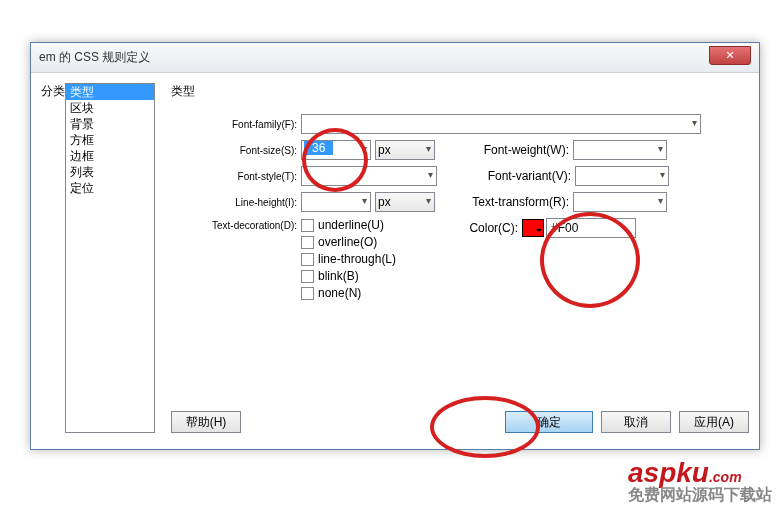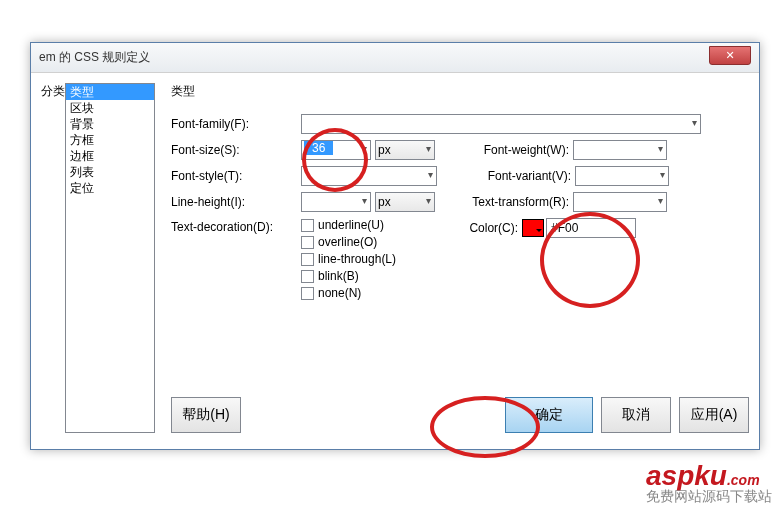--- a/index.html
+++ b/index.html
@@ -11,44 +11,44 @@
 .content{padding:10px;display:flex;height:370px}
 .sidebox{width:114px;display:flex;flex-direction:row}
 .sidelabel{font-size:12px;margin-bottom:4px}
 .sidelist{flex:1;border:1px solid #828790;background:#fff;overflow:hidden}
 .sideitem{padding:1px 4px;font-size:12px;line-height:14px;cursor:pointer}
 .sideitem.sel{background:#3399ff;color:#fff}
 .main{flex:1;padding-left:16px;display:flex;flex-direction:column}
 .mainlabel{font-size:12px;margin-bottom:14px}
 .formarea{flex:1}
 .row{display:flex;align-items:center;margin-bottom:6px}
-.lblcol{width:130px;padding-right:4px;font-size:12px}
+.lblcol{width:130px;text-align:right;padding-right:4px;font-size:10px}
 .lblcol2{width:120px;text-align:right;padding-right:4px;font-size:12px}
 .combo{border:1px solid #828790;background:#fff;height:20px;padding:0 2px;font-size:12px;position:relative}
 .combo::after{content:"▾";position:absolute;right:3px;top:2px;color:#555;font-size:10px}
 .combo.lg{width:400px}
 .combo.md{width:70px}
 .combo.sm{width:60px;background:linear-gradient(#f8f8f8,#e8e8e8)}
 .combo.md2{width:94px}
 .combo .val{display:inline-block;padding-top:2px}
 .combo .sel{background:#3399ff;color:#fff;padding:0 8px}
 .gap{width:18px}
 .check{display:flex;align-items:center;margin-bottom:3px}
 .checkbox{width:13px;height:13px;border:1px solid #828790;background:#fff;margin-right:4px}
 .clabel{font-size:12px}
 .swatch{width:22px;height:18px;background:#f00;border:1px solid #000;display:inline-block;vertical-align:middle;margin-right:2px;position:relative}
 .swatch::after{content:"";position:absolute;right:1px;bottom:1px;border:3px solid transparent;border-top-color:#000}
 .colorbox{border:1px solid #828790;background:#fff;height:20px;width:90px;padding:2px 4px;font-size:12px}
 .btnrow{display:flex;gap:8px;align-items:center}
-.btn{height:36px;border:1px solid #828790;background:linear-gradient(#f8f8f8,#e3e3e3);font-size:14px;padding:0 10px;cursor:pointer;min-width:70px}
+.btn{height:22px;border:1px solid #828790;background:linear-gradient(#f8f8f8,#e3e3e3);font-size:12px;padding:0 10px;cursor:pointer;min-width:70px}
 .btn.primary{background:linear-gradient(#d9edfb,#a8d4f2);border-color:#3c7fb1;min-width:88px}
 .spacer{flex:1}
 .circle{position:absolute;border:4px solid #d62020;border-radius:50%;pointer-events:none}
 .watermark{position:absolute;right:10px;bottom:6px;font-family:Arial;font-weight:bold;font-style:italic;font-size:28px;color:#c4181f}
-.watermark small{font-size:14px;color:#888;font-style:normal;font-weight:normal;display:block;text-align:right;margin-top:-4px}
+.watermark small{font-size:16px;color:#888;font-style:normal;font-weight:bold;display:block;text-align:right;margin-top:-4px}
 </style>
 </head>
 <body>
 
 <div class="outer">
   <div class="titlebar">
     <span class="titlebar-text">em 的 CSS 规则定义</span>
     <div class="closebtn">✕</div>
   </div>
   <div class="content">

